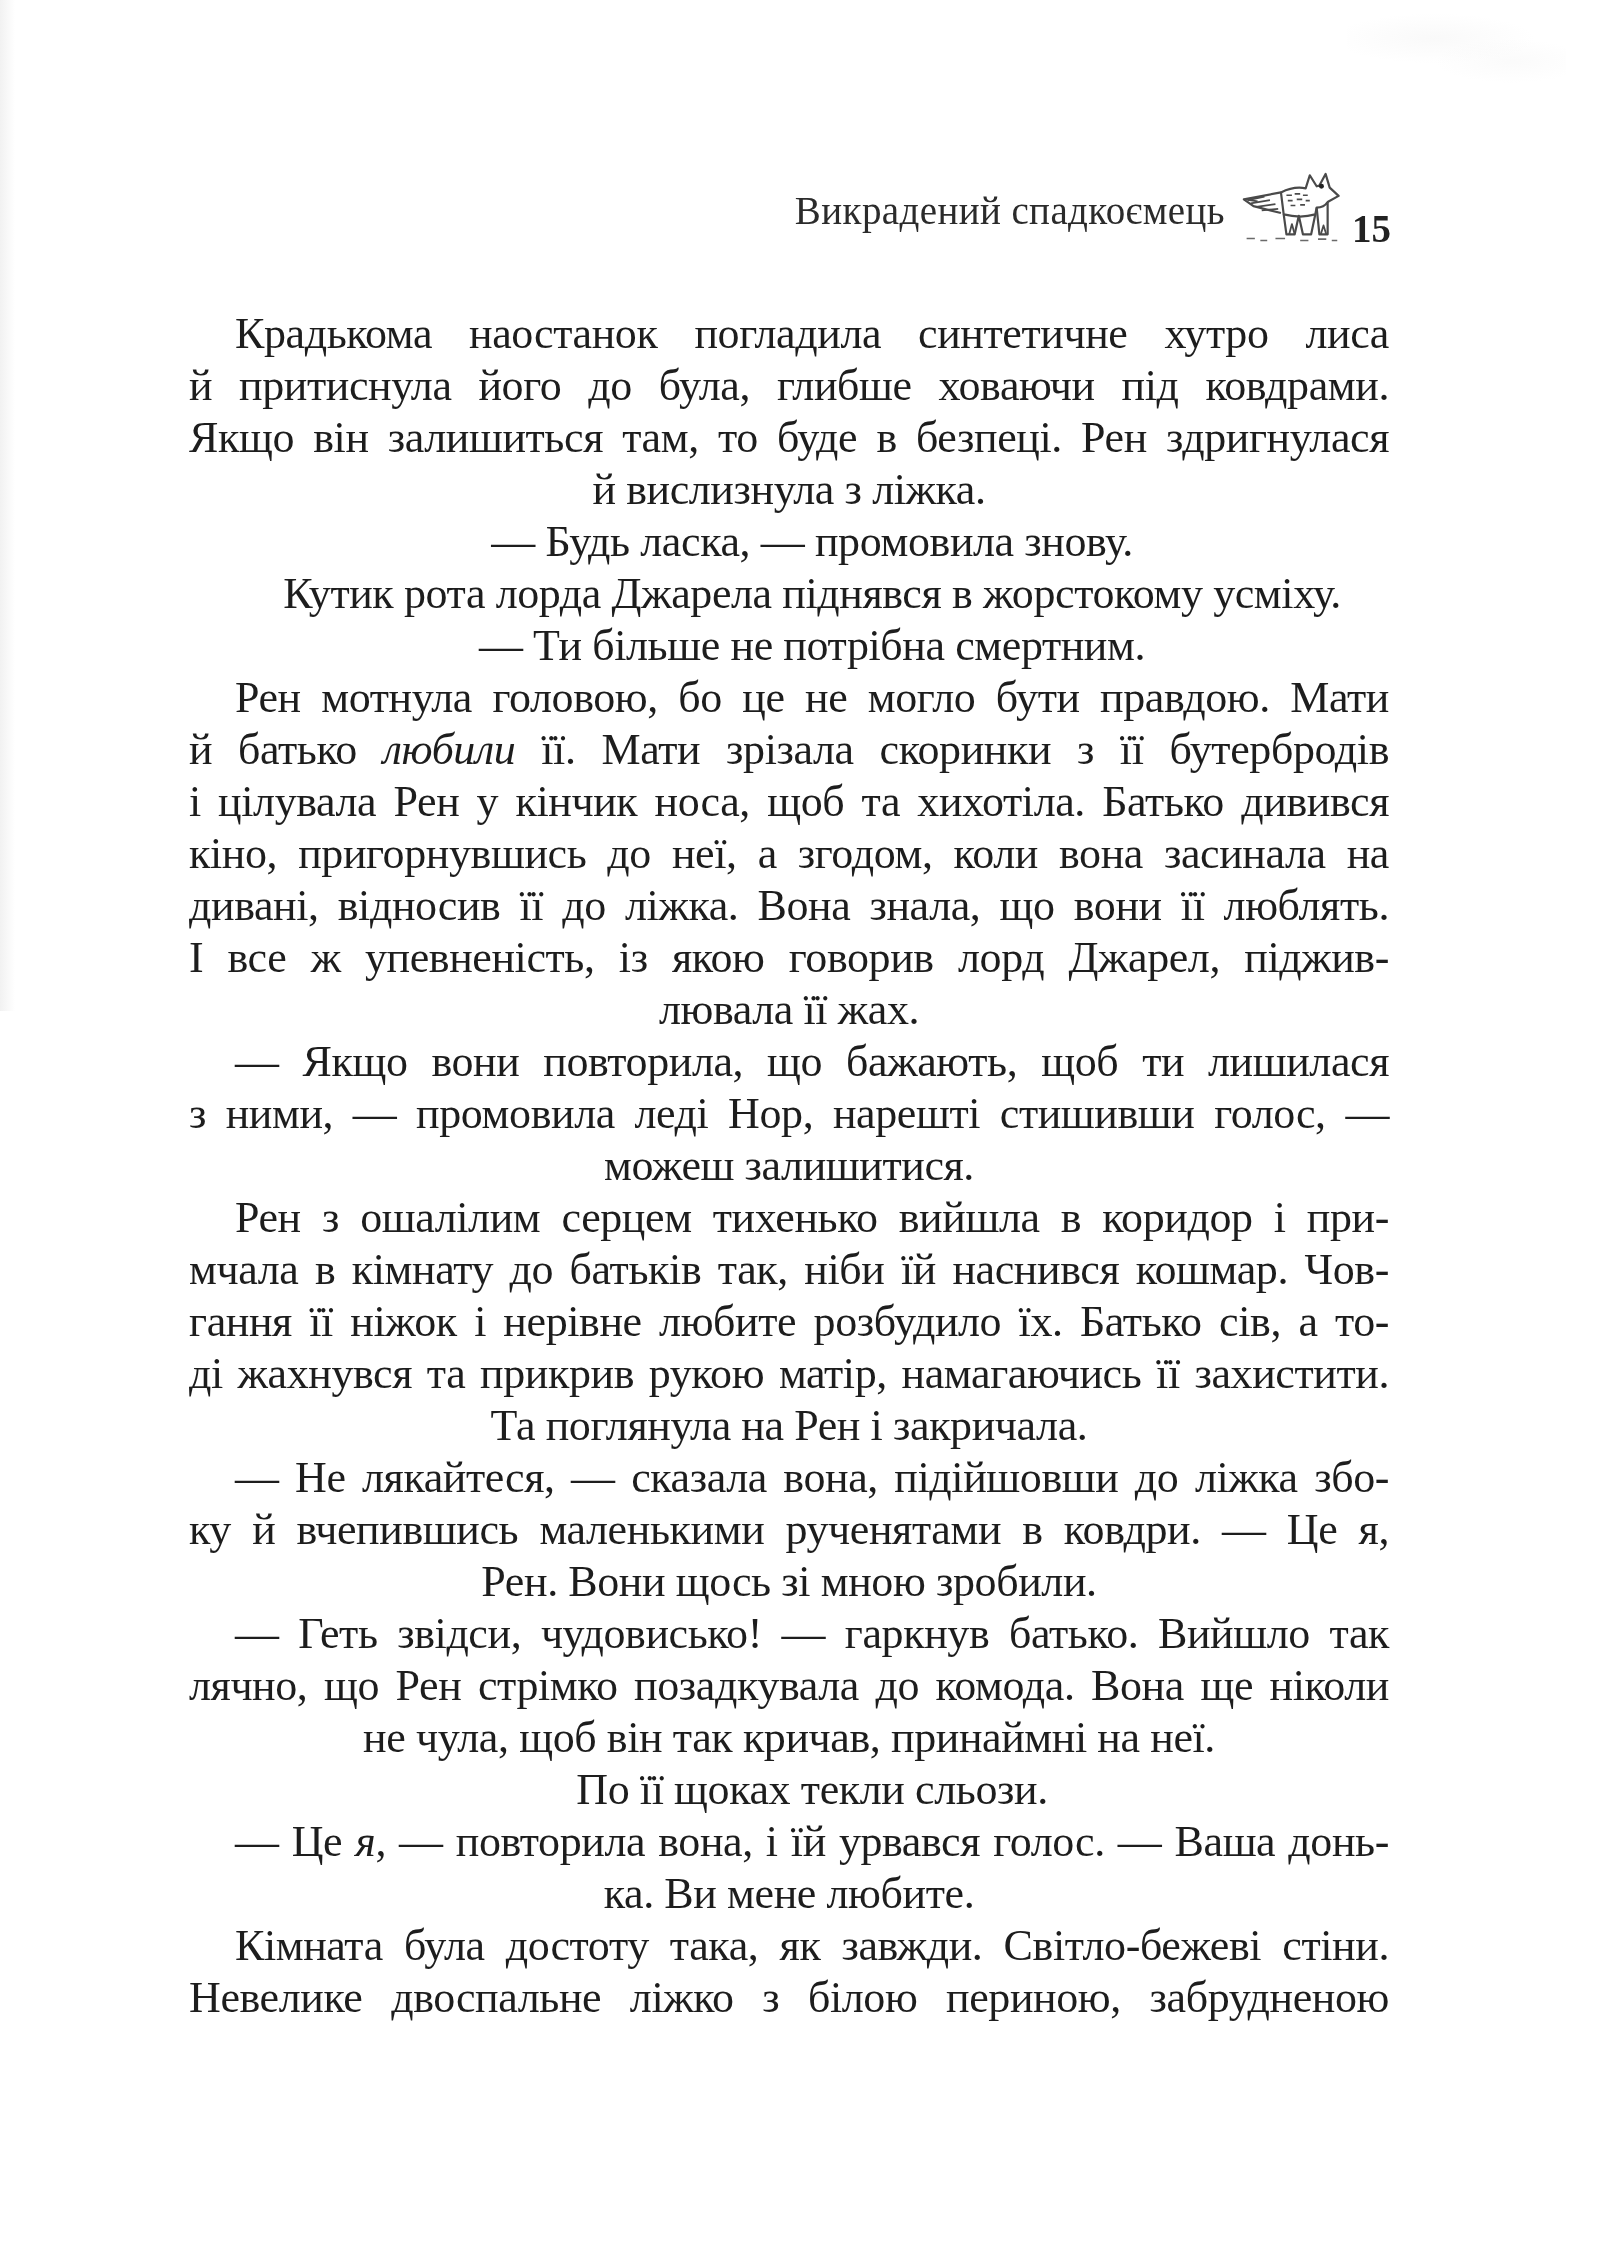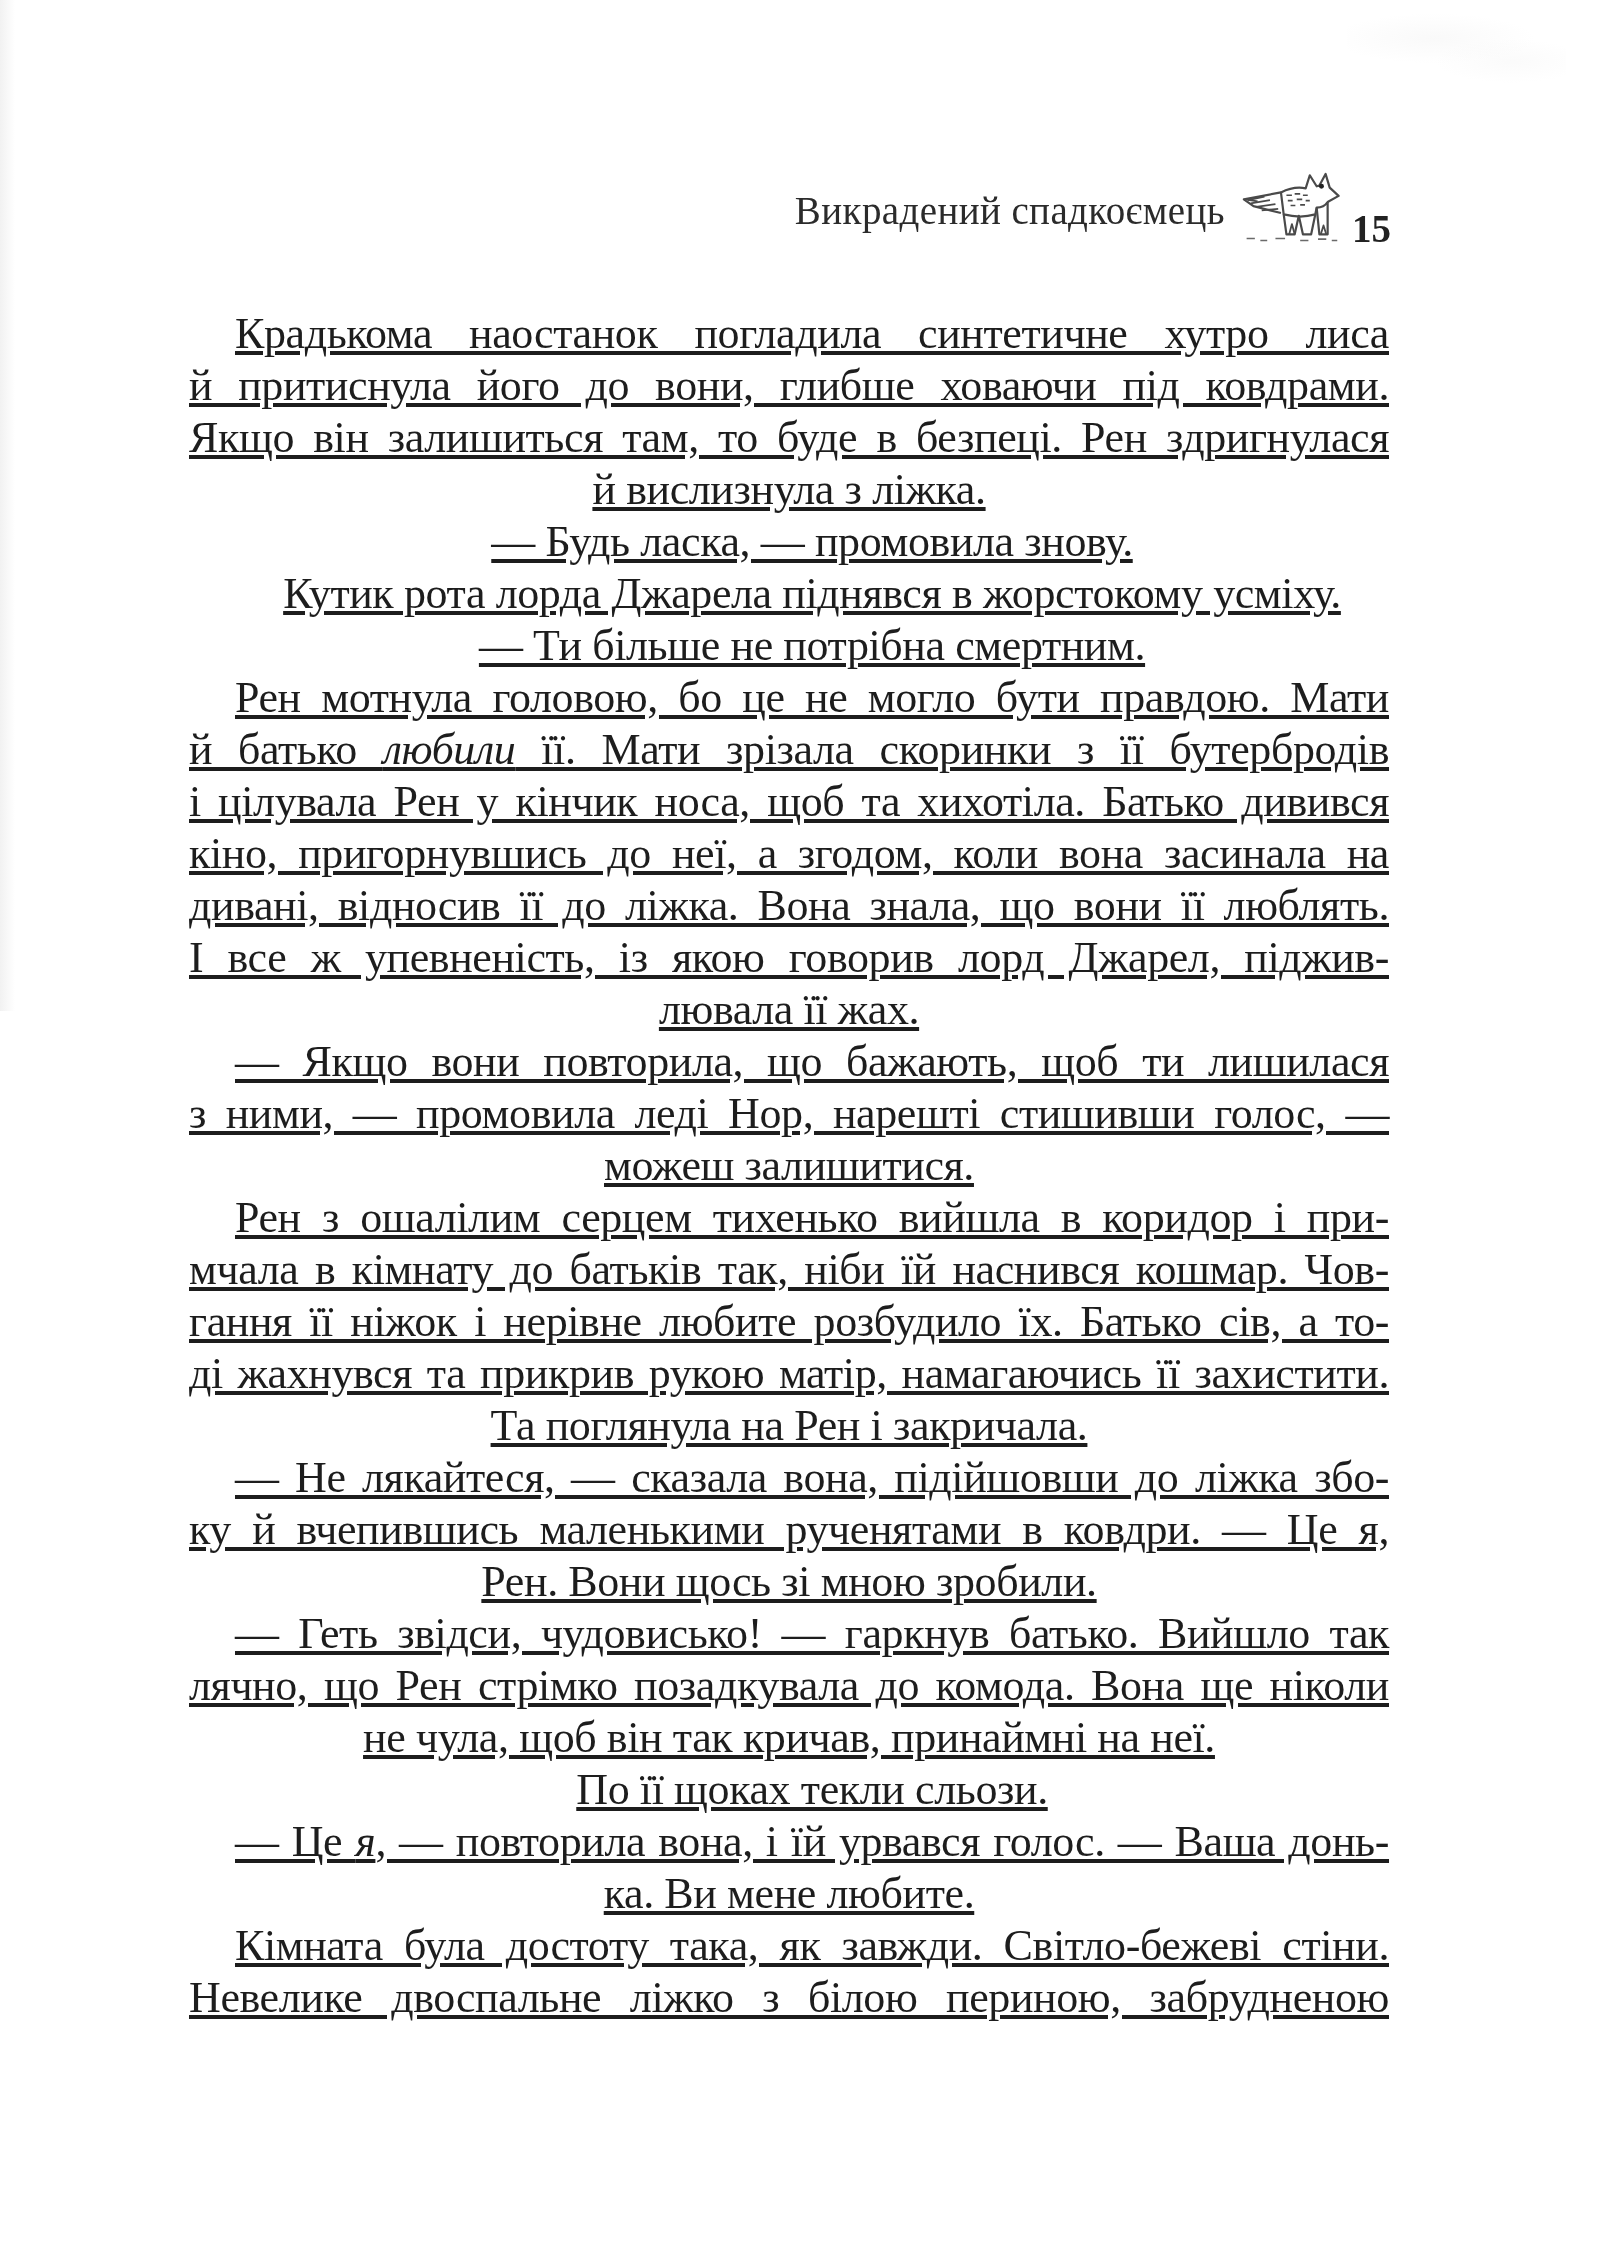--- a/index.html
+++ b/index.html
@@ -63,21 +63,20 @@
     line-height: 1;
     position: relative;
     top: 23px;
   }
 
   .page-body {
     position: absolute;
     left: 189px;
     top: 308px;
     width: 1200px;
-    text-decoration: underline;
   }
   .line {
     height: 52px;
     line-height: 52px;
     font-size: 44px;
     letter-spacing: -0.4px;
     white-space: normal;
     text-align: center;
     color: #1d1d1d;
   }
@@ -120,21 +119,21 @@
       <path d="M76 97 L80 82 L84 97 M122 97 L126 84 L130 97" stroke="#4a4a4a" stroke-width="2.6" stroke-linejoin="round"></path>
 
       <path d="M14 103 h12 M34 106 h10 M56 103 h14 M92 106 h12 M118 104 h12 M138 106 h8" stroke="#6a6a6a" stroke-width="2.4"></path>
     </svg>
 
     <span class="page-number">15</span>
   </div>
 
   <div class="page-body">
       <div class="line indent just">Крадькома наостанок погладила синтетичне хутро лиса</div>
-      <div class="line just">й притиснула його до вони, глибше ховаючи під ковдрами.</div>
+      <div class="line just">й притиснула його до була, глибше ховаючи під ковдрами.</div>
       <div class="line just">Якщо він залишиться там, то буде в безпеці. Рен здригнулася</div>
       <div class="line">й вислизнула з ліжка.</div>
       <div class="line indent">— Будь ласка, — промовила знову.</div>
       <div class="line indent">Кутик рота лорда Джарела піднявся в жорстокому усміху.</div>
       <div class="line indent">— Ти більше не потрібна смертним.</div>
       <div class="line indent just">Рен мотнула головою, бо це не могло бути правдою. Мати</div>
       <div class="line just">й батько <i>любили</i> її. Мати зрізала скоринки з її бутербродів</div>
       <div class="line just">і цілувала Рен у кінчик носа, щоб та хихотіла. Батько дивився</div>
       <div class="line just">кіно, пригорнувшись до неї, а згодом, коли вона засинала на</div>
       <div class="line just">дивані, відносив її до ліжка. Вона знала, що вони її люблять.</div>

